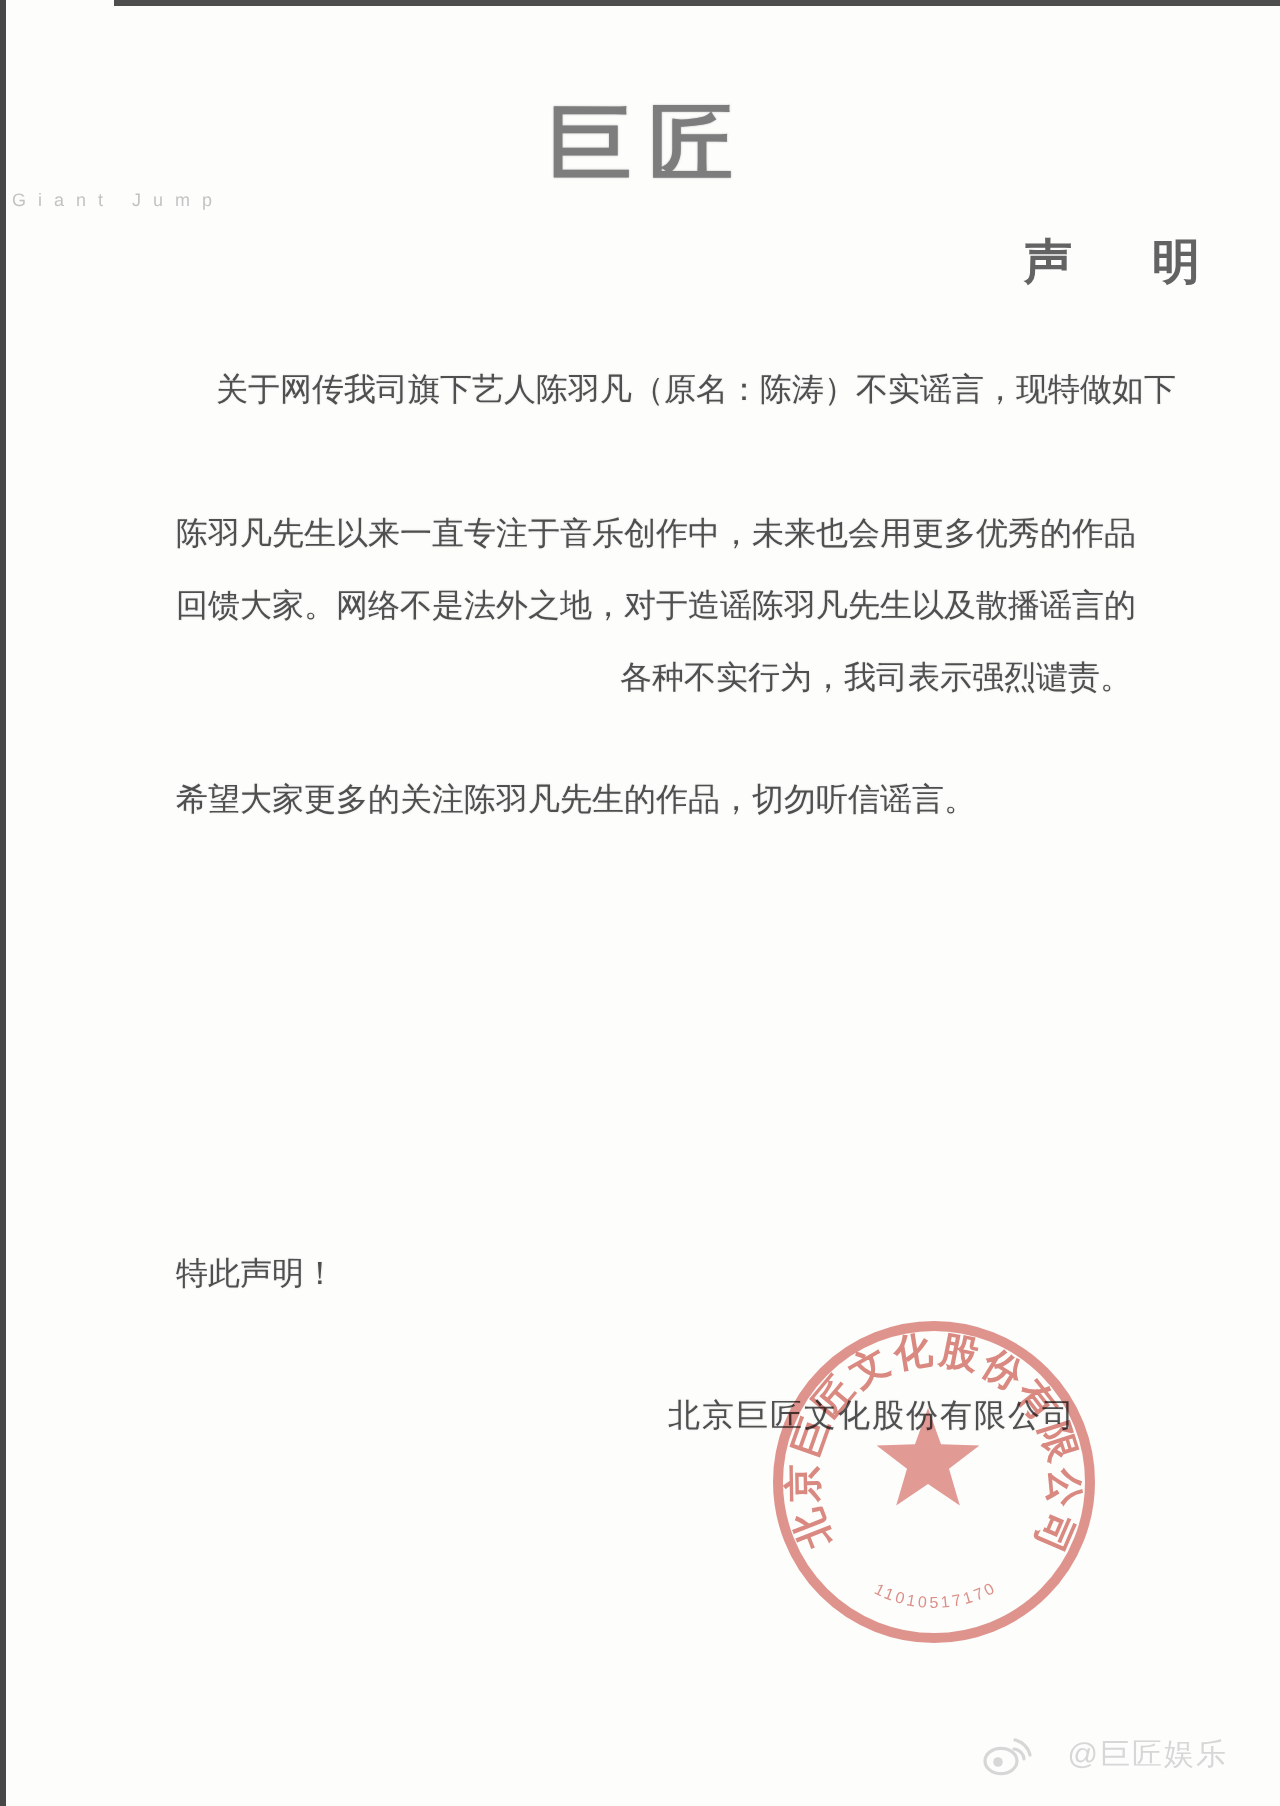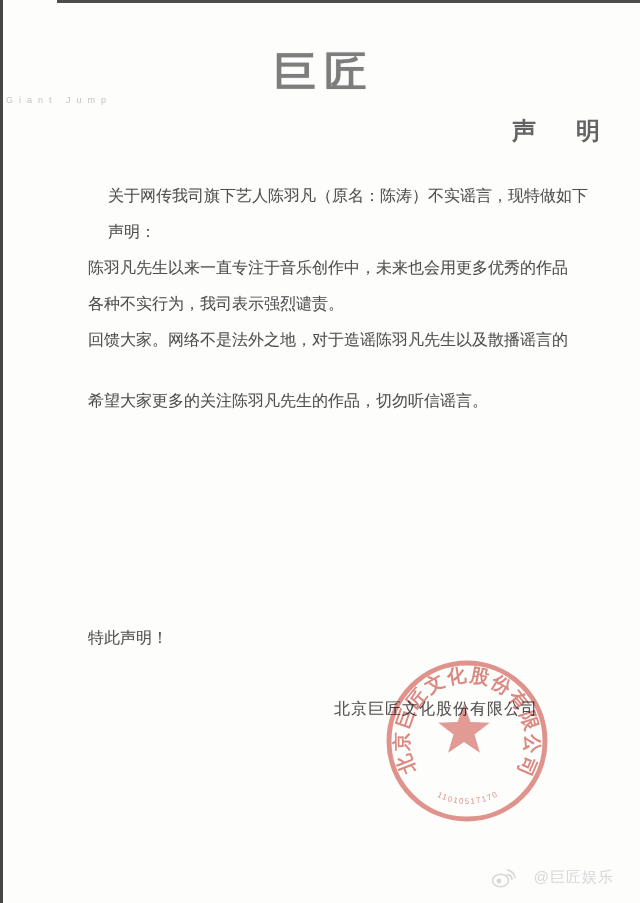--- a/index.html
+++ b/index.html
@@ -30,21 +30,21 @@
     color:#636363;
   }
 
   .para {
     position:absolute; left:88px; width:478px;
     font-size:16px; line-height:36px; color:#4f4f4f;
     text-shadow:0 0 1px rgba(120,120,120,.25);
   }
   .para .line { white-space:nowrap; }
   .p1 { top:178px;margin-left:20px; }
-  .p2 { top:250px; }
+  .p2 { top:250px;text-align:right; }
   .p3 { top:383px; }
   .p4 { top:517px; }
   .p5 { top:620px; }
 
   .sig-line {
     position:absolute; right:102px; font-size:16px; line-height:24px;
     color:#4f4f4f; letter-spacing:1px; white-space:nowrap;
     text-shadow:0 0 1px rgba(120,120,120,.25);
   }
   .sig-company { top:697px; }
@@ -71,27 +71,26 @@
   <div class="edge-left"></div>
   <div class="edge-top"></div>
 
   <div class="logo-cn">巨匠</div>
   <div class="logo-en">Giant Jump</div>
 
   <div class="doc-title">声明</div>
 
   <div class="para p1">
     <div class="line">关于网传我司旗下艺人陈羽凡（原名：陈涛）不实谣言，现特做如下</div>
-    <div class="line">声明：</div>
   </div>
 
   <div class="para p2">
     <div class="line">陈羽凡先生以来一直专注于音乐创作中，未来也会用更多优秀的作品</div>
+    <div class="line">回馈大家。网络不是法外之地，对于造谣陈羽凡先生以及散播谣言的</div>
     <div class="line">各种不实行为，我司表示强烈谴责。</div>
-    <div class="line">回馈大家。网络不是法外之地，对于造谣陈羽凡先生以及散播谣言的</div>
   </div>
 
   <div class="para p3">
     <div class="line">希望大家更多的关注陈羽凡先生的作品，切勿听信谣言。</div>
   </div>
 
 
   <div class="para p5">
     <div class="line">特此声明！</div>
   </div>

